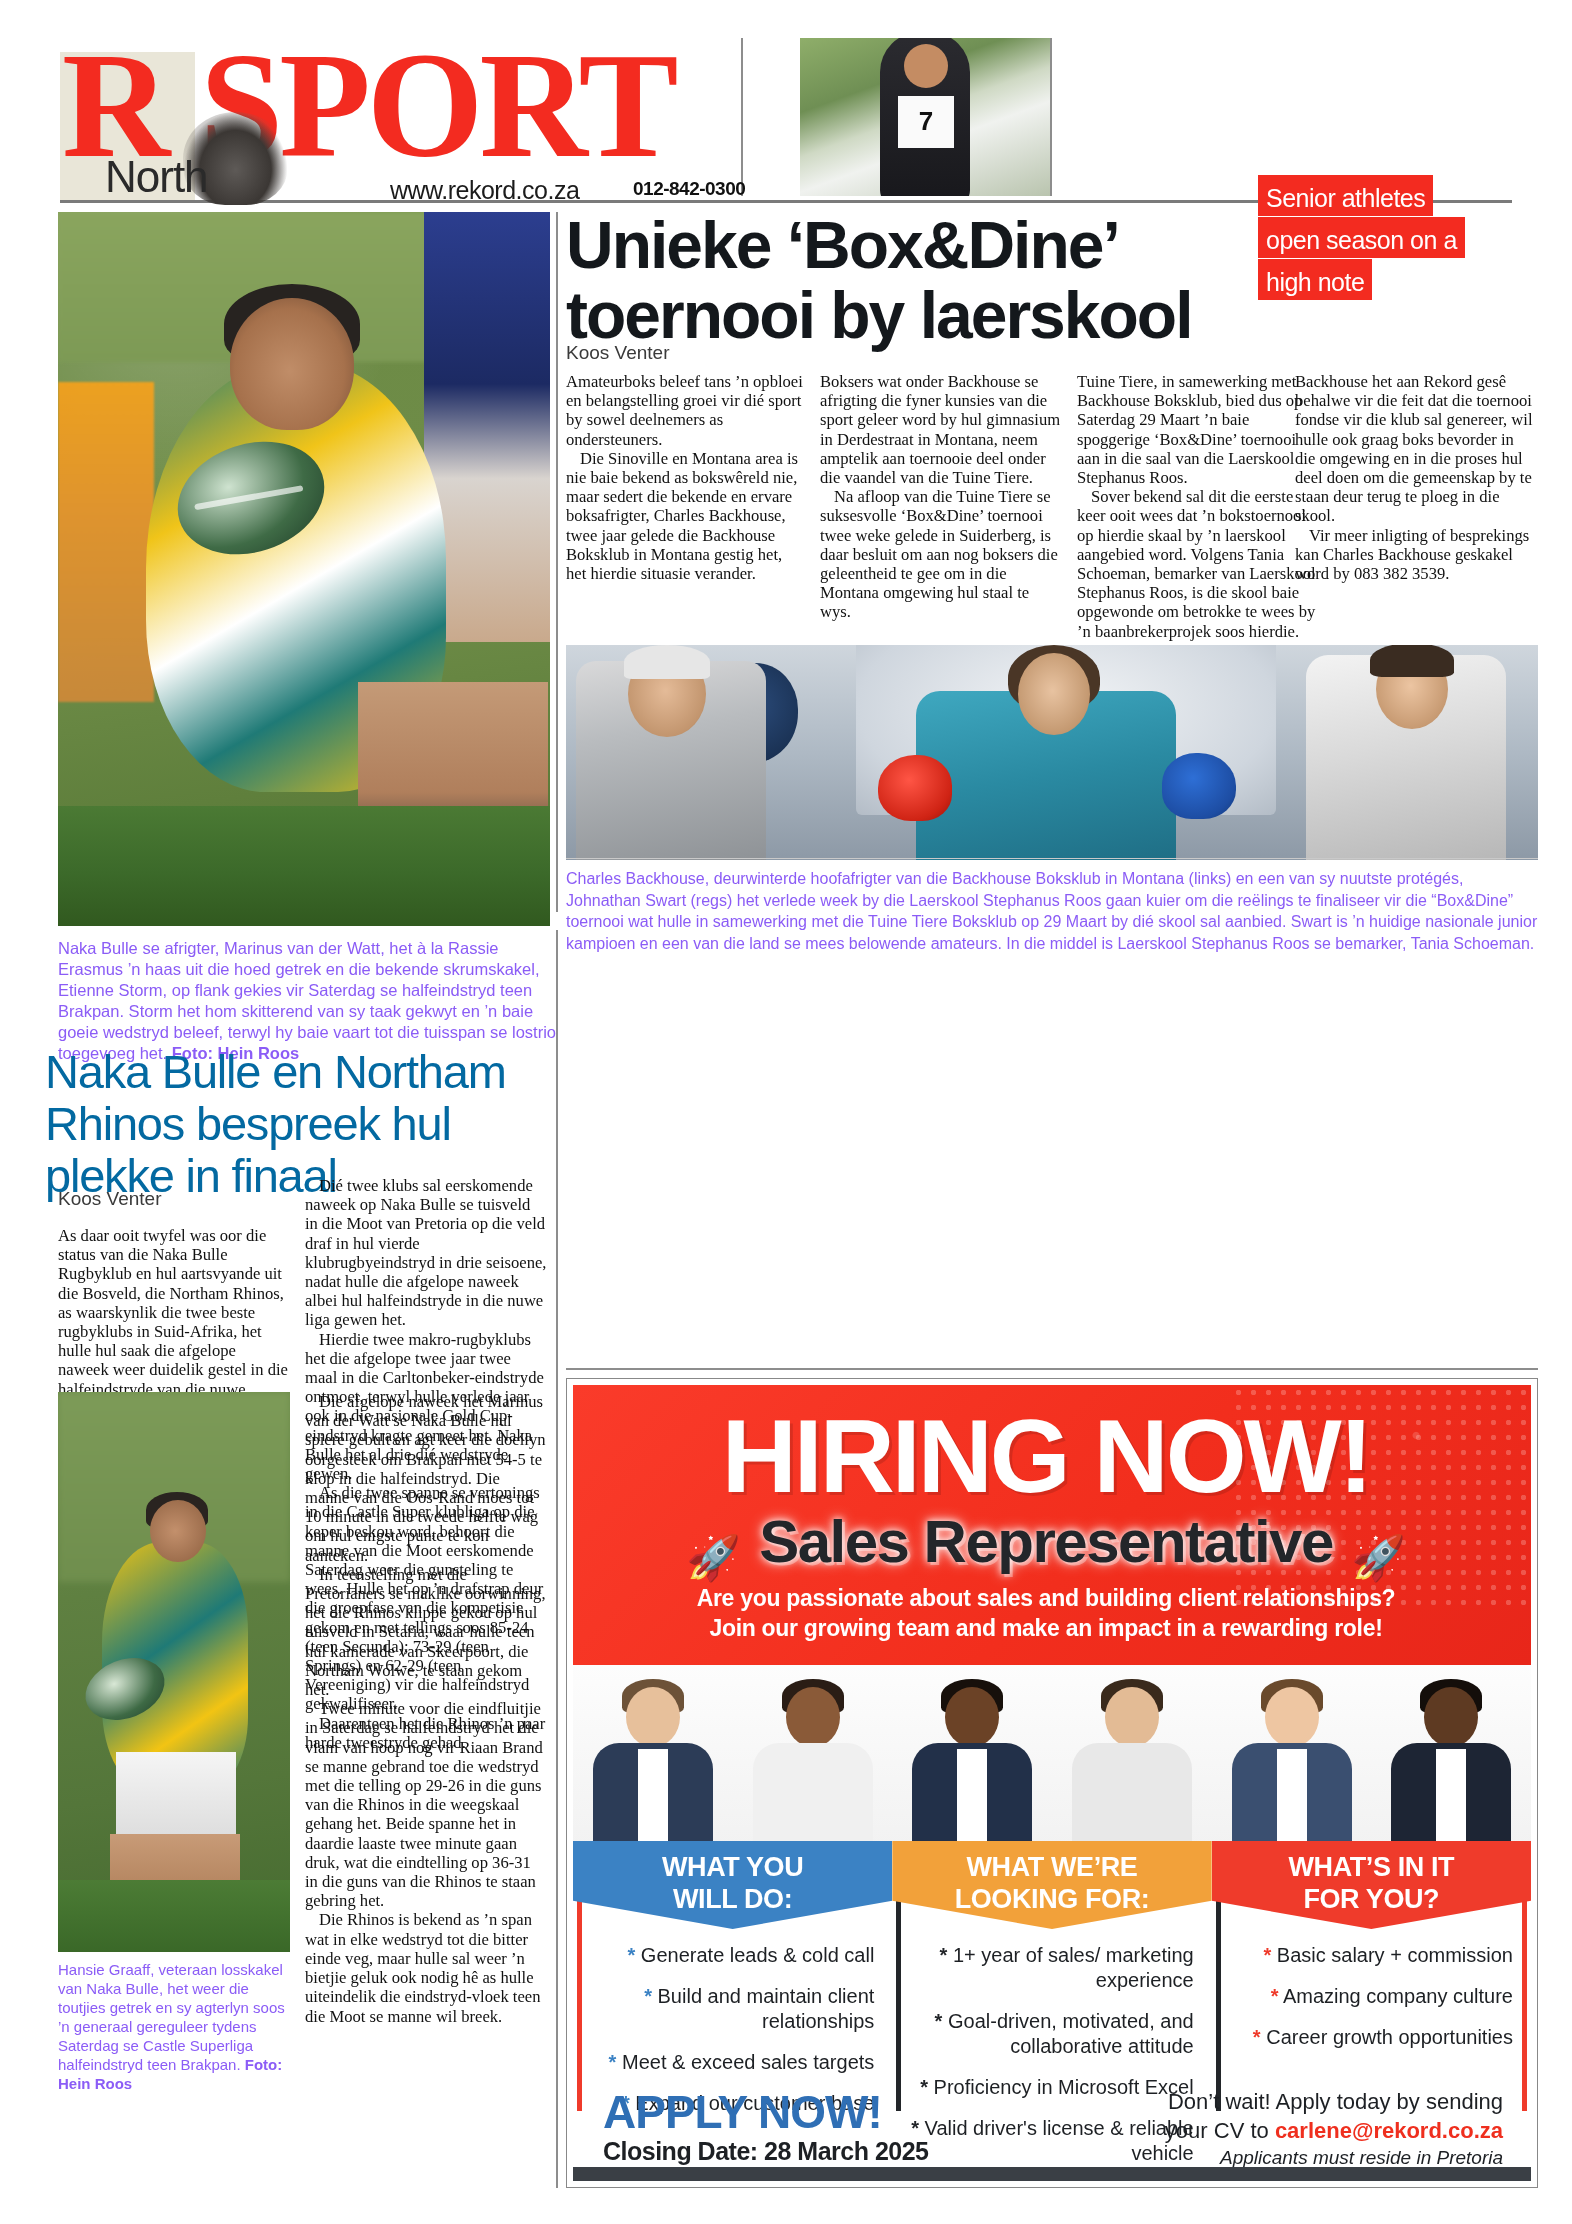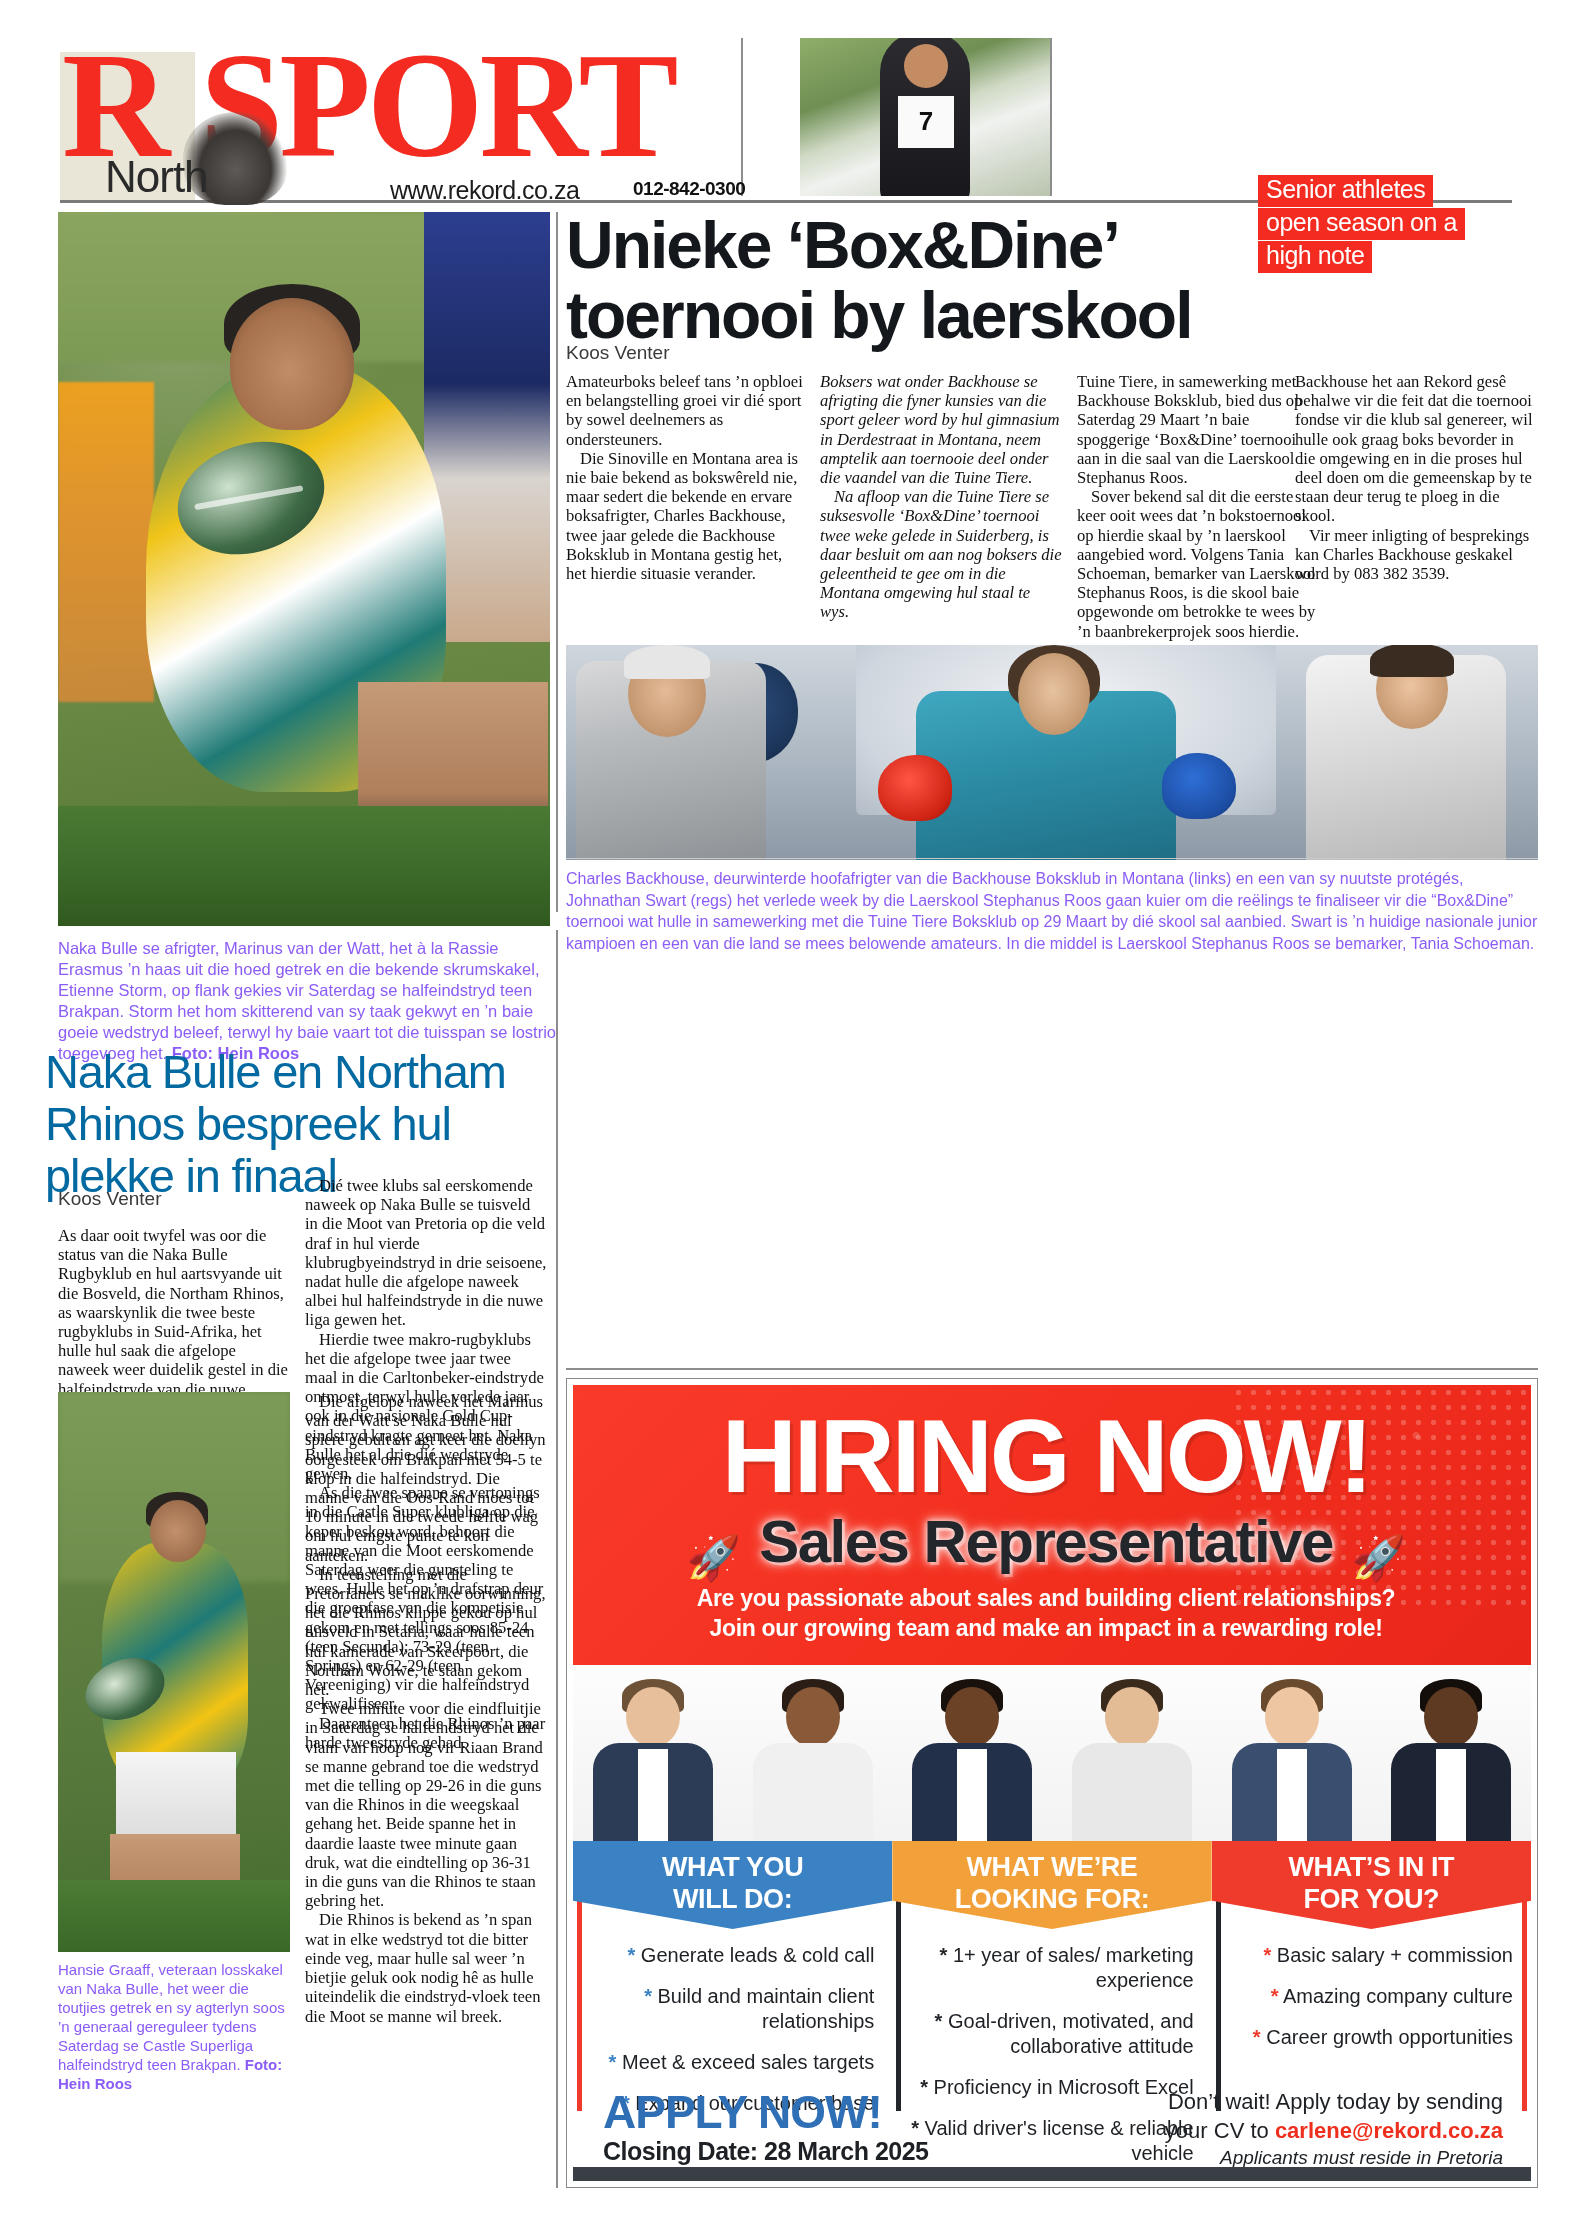--- a/index.html
+++ b/index.html
@@ -59,21 +59,21 @@
   }
   .mast-athlete-photo .head {
     position:absolute; left:104px; top:6px; width:44px; height:44px;
     background:#c48c63; border-radius:50%;
   }
   .mast-callout {
     position:absolute; left:1258px; top:175px; z-index:6;
   }
   .mast-callout span {
     display:inline-block; background:#f32b20; color:#fff; font-size:25px;
-    padding:0 8px 3px 8px; margin-bottom:1px; letter-spacing:-0.5px;
+    padding:9px 8px 3px 8px; margin-bottom:1px; letter-spacing:-0.5px;
   }
   .mast-rule { position:absolute; left:60px; top:200px; width:1452px; height:3px; background:#7a7a7a; }
 
   
   .photo-rugby {
     position:absolute; left:58px; top:212px; width:492px; height:714px;
     background:
       radial-gradient(circle at 24% 12%, rgba(255,255,255,0.22) 0%, rgba(255,255,255,0) 30%),
       linear-gradient(172deg, #7f9b53 0%, #6d8b46 20%, #6f8d48 55%, #5f7f3c 78%, #4e6d32 100%);
     overflow:hidden;
@@ -181,21 +181,21 @@
 
   
   .sep-v-main { position:absolute; left:556px; top:212px; width:2px; height:700px; background:#8d8d8d; }
   .hl-box {
     position:absolute; left:566px; top:210px; width:970px;
     font-size:66px; line-height:70px; font-weight:700; color:#14181c;
     letter-spacing:-2px;
   }
   .byline-box { left:566px; top:342px; }
   .bd-c1 { left:566px; top:372px; width:240px; }
-  .bd-c2 { left:820px; top:372px; width:243px;font-style:italic; }
+  .bd-c2 { left:820px; top:372px; width:243px; }
   .bd-c3 { left:1077px; top:372px; width:243px; }
   .bd-c4 { left:1295px; top:372px; width:243px; }
 
   
   .photo-boxing {
     position:absolute; left:566px; top:645px; width:972px; height:215px;
     background:linear-gradient(180deg,#cfd6dd 0%, #aeb9c4 50%, #8d99a6 100%);
     overflow:hidden;
   }
   .bx-banner {

